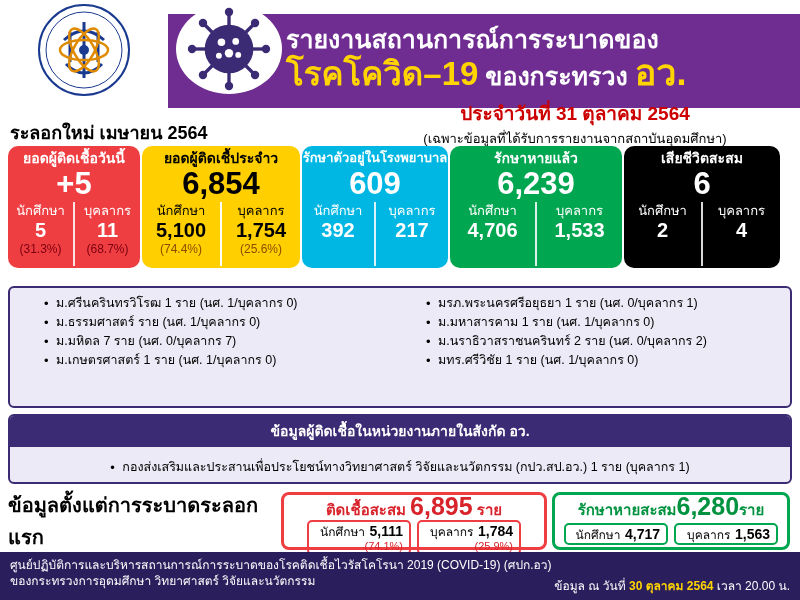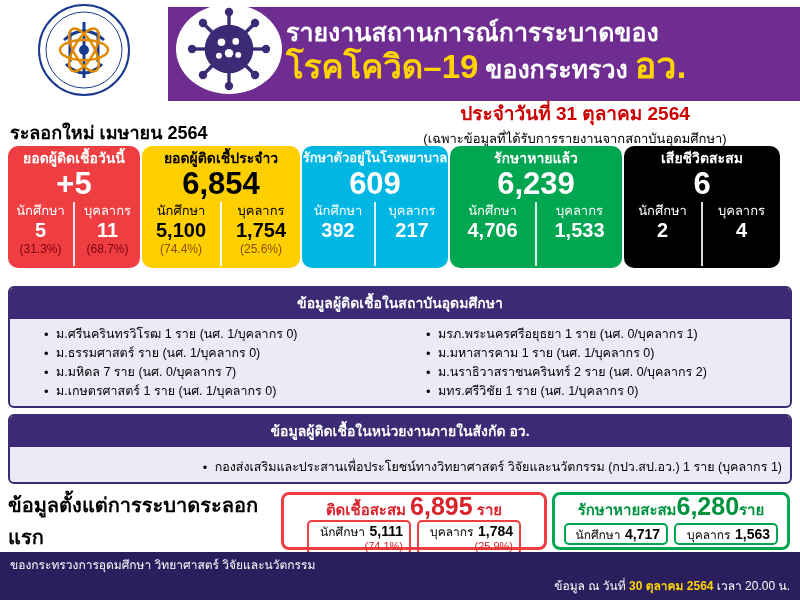--- a/index.html
+++ b/index.html
@@ -9,21 +9,21 @@
     background:#ffffff;
     font-family:"Liberation Sans", sans-serif;
     overflow:hidden;
     position:relative;
   }
   .page { width:800px; height:600px; position:relative; }
 
   
   .header { position:relative; height:98px; }
   .header-banner {
-    position:absolute; left:168px; top:7px; width:632px; height:94px;
+    position:absolute; left:168px; top:14px; width:632px; height:94px;
     background:#6f2c91;
     border-radius:0 0 0 0;
     display:flex; align-items:center;
   }
   .header-banner .hb-inner { padding-left:118px; color:#ffffff; }
   .hb-line1 {
     font-size:25px; font-weight:bold; letter-spacing:0px; color:#ffffff;
     line-height:30px;
   }
   .hb-line2 { line-height:38px; }
@@ -109,21 +109,21 @@
   .two-col { display:flex; }
   .col { flex:1; padding-left:26px; }
   ul.bullets { margin:0; padding:0; list-style:none; }
   ul.bullets li {
     font-size:12.5px; color:#000000; line-height:19px; position:relative;
     padding-left:12px;
   }
   ul.bullets li:before {
     content:"•"; position:absolute; left:0; top:0; font-size:13px;
   }
-  .center-list { text-align:right; }
+  .center-list { text-align:center; }
   .center-list li { display:inline-block; padding-left:14px; }
 
   
   .cum-row {
     position:absolute; left:8px; top:492px; width:784px; height:58px;
     display:flex; align-items:stretch; gap:5px;
   }
   .cum-left {
     width:268px; display:flex; align-items:center; justify-content:center;
     font-size:20px; font-weight:bold; color:#000000;
@@ -312,21 +312,20 @@
         <div class="vdiv"></div>
         <div class="c-half">
           <div class="lbl">บุคลากร</div>
           <div class="num">4</div>
         </div>
       </div>
     </div>
   </div>
 
   <div class="panel" style="top:286px; height:122px;">
-    <div class="panel-head">ข้อมูลผู้ติดเชื้อในสถาบันอุดมศึกษา</div>
     <div class="panel-body">
       <div class="two-col">
         <div class="col">
           <ul class="bullets">
             <li>ม.ศรีนครินทรวิโรฒ  1 ราย (นศ. 1/บุคลากร 0)</li>
             <li>ม.ธรรมศาสตร์ ราย (นศ. 1/บุคลากร 0)</li>
             <li>ม.มหิดล 7 ราย (นศ. 0/บุคลากร 7)</li>
             <li>ม.เกษตรศาสตร์ 1 ราย (นศ. 1/บุคลากร 0)</li>
           </ul>
         </div>
@@ -384,20 +383,21 @@
         <div class="chip">
           <span class="t">บุคลากร</span>
           <span class="v">1,563</span>
         </div>
       </div>
     </div>
   </div>
 
   <div class="footer">
     <div class="f-left">
+      <div>ศูนย์ปฏิบัติการและบริหารสถานการณ์การระบาดของโรคติดเชื้อไวรัสโคโรนา  2019 (COVID-19) (ศปก.อว)</div>
       <div>ของกระทรวงการอุดมศึกษา  วิทยาศาสตร์ วิจัยและนวัตกรรม</div>
     </div>
     <div class="f-right">
       <span>ข้อมูล ณ วันที่ </span><span class="y">30 ตุลาคม 2564</span><span> เวลา 20.00 น.</span>
     </div>
   </div>
 
 </div>
 
 </body></html>

